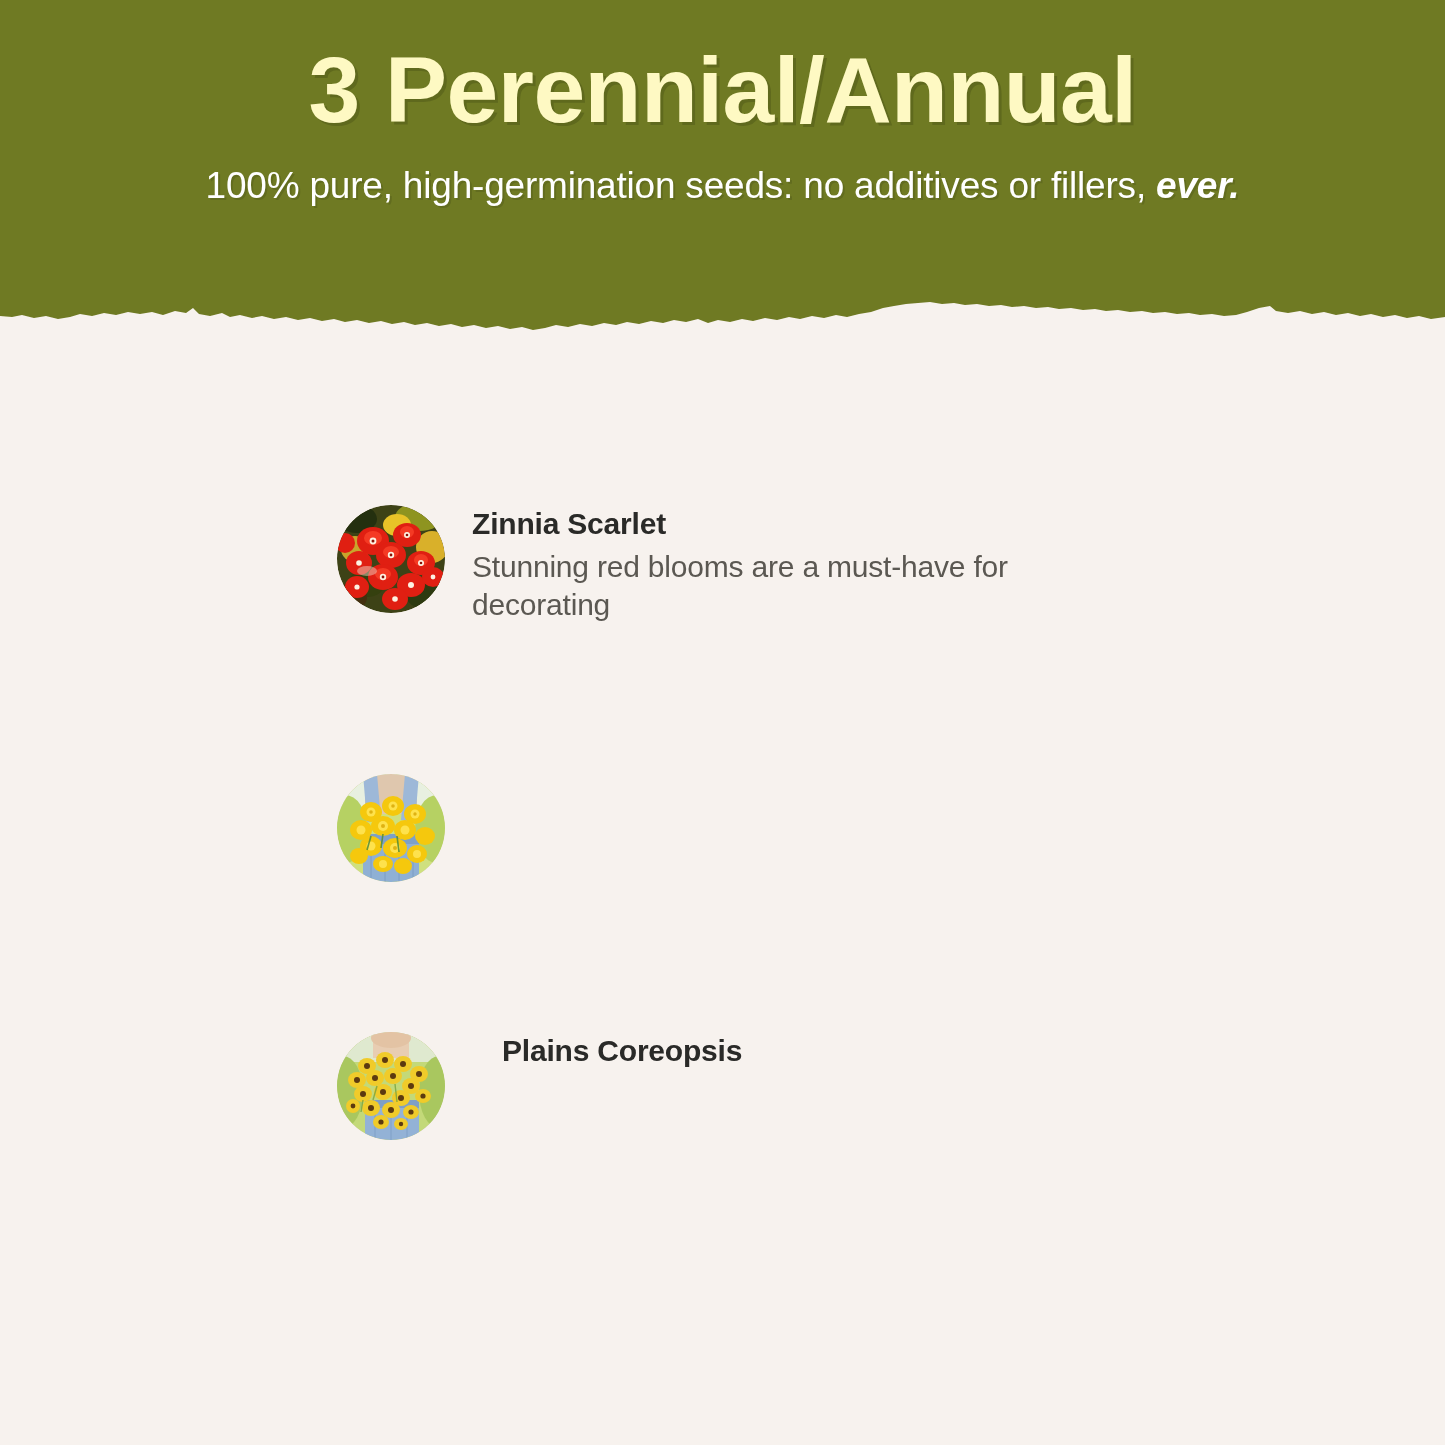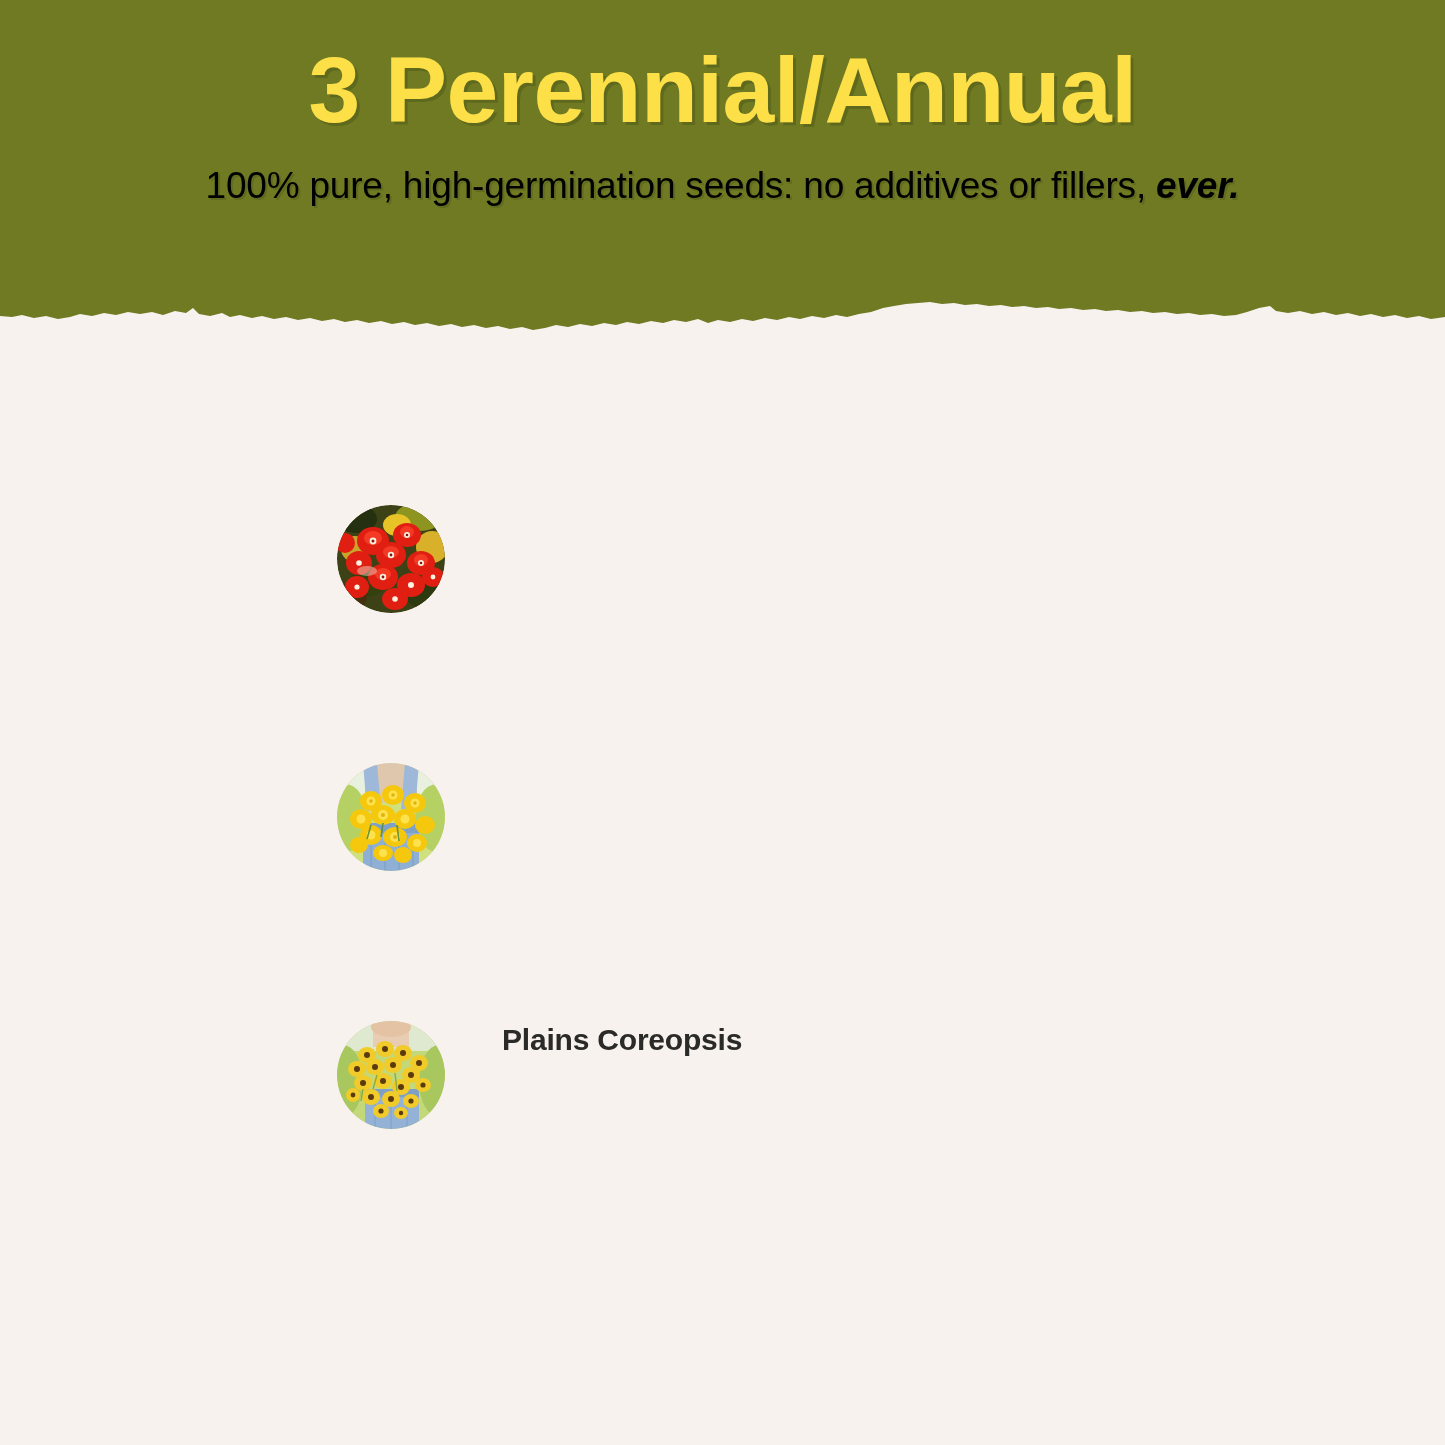--- a/index.html
+++ b/index.html
@@ -33,32 +33,32 @@
     height: 46px;
     display: block;
   }
   .header-inner {
     position: relative;
     z-index: 2;
     text-align: center;
     padding-top: 46px;
   }
   .title {
-    color: #fde047;
+    color: #fef9c3;
     font-family: "Liberation Sans", sans-serif;
     font-size: 93px;
     font-weight: bold;
     line-height: 0.95;
     letter-spacing: -0.5px;
     margin: 0 auto;
     max-width: 1000px;
     text-shadow: 3px 3px 0 rgba(60,66,18,0.30);
   }
   .subtitle {
-    color: #000000;
+    color: #ffffff;
     font-size: 37px;
     font-weight: normal;
     line-height: 1.2;
     margin: 30px auto 8px;
     letter-spacing: -0.2px;
     text-shadow: 2px 2px 0 rgba(60,66,18,0.25);
   }
   .subtitle .em {
     font-style: italic;
     font-weight: bold;
@@ -194,20 +194,24 @@
             <circle cx="36" cy="36" r="1.5"></circle>
             <circle cx="70" cy="30" r="1.3"></circle>
             <circle cx="54" cy="50" r="1.4"></circle>
             <circle cx="46" cy="72" r="1.4"></circle>
             <circle cx="84" cy="58" r="1.3"></circle>
           </g>
           <ellipse cx="30" cy="66" rx="10" ry="5" fill="#f0e6d4" opacity="0.45"></ellipse>
         </g>
       </svg>
     </div>
+    <div class="item-text">
+      <div class="item-title">Zinnia Scarlet</div>
+      <div class="item-desc">Stunning red blooms are a must-have for decorating</div>
+    </div>
   </div>
 
   <div class="item">
     <div class="thumb">
       <svg viewBox="0 0 108 108">
         <defs>
           <clipPath id="c2">
               <circle cx="54" cy="54" r="54"></circle>
             </clipPath>
         </defs>

